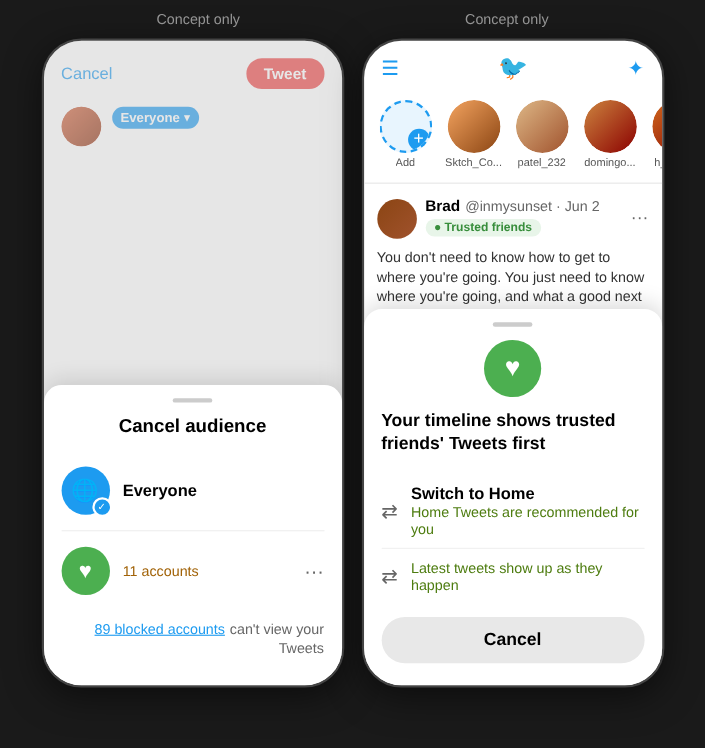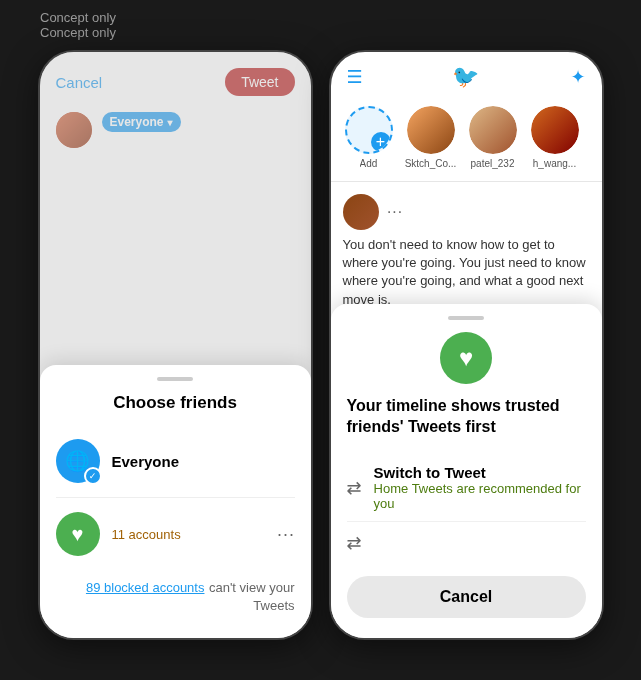--- a/index.html
+++ b/index.html
@@ -14,21 +14,20 @@
       overflow: hidden;
     }
 
     .concept-labels {
       display: flex;
       width: 100%;
       justify-content: space-around;
       padding: 10px 40px;
       color: #999;
       font-size: 13px;
-      flex-direction: column;
     }
 
     .phones-container {
       display: flex;
       gap: 16px;
       padding: 0 20px;
       flex: 1;
     }
 
     
@@ -57,24 +56,24 @@
       justify-content: space-between;
       align-items: center;
       padding: 16px 16px 8px;
     }
     .p1-cancel {
       color: #1d9bf0;
       font-size: 15px;
       font-weight: 400;
     }
     .p1-tweet-btn {
-      background: #b91c1c;
+      background: #ef4444;
       color: #fff;
       font-size: 14px;
-      font-weight: 400;
+      font-weight: 700;
       border-radius: 20px;
       padding: 6px 16px;
     }
 
     .p1-compose {
       display: flex;
       align-items: flex-start;
       padding: 8px 16px;
       gap: 10px;
     }
@@ -491,21 +490,21 @@
         <span class="p1-tool-icon">🖼</span>
         <span class="p1-tool-icon" style="font-size:13px;font-weight:700;color:#1d9bf0;border:1.5px solid #1d9bf0;border-radius:3px;padding:1px 3px;">GIF</span>
         <span class="p1-tool-icon">☰</span>
         <span class="p1-tool-icon">📍</span>
         <span class="p1-tool-icon">○</span>
         <span class="p1-tool-icon" style="font-size:22px;">⊕</span>
       </div>
 
       <div class="p1-sheet">
         <div class="sheet-handle"></div>
-        <div class="sheet-title">Choose friends</div>
+        <div class="sheet-title">Cancel audience</div>
 
         <div class="audience-option">
           <div class="audience-icon-circle blue">
             <span>🌐</span>
             <div class="check-badge">✓</div>
           </div>
           <div class="audience-label">
             <div class="audience-name">Everyone</div>
           </div>
         </div>
@@ -553,58 +552,72 @@
           <span class="story-label">Sktch_Co...</span>
         </div>
         <div class="story-item">
           <div class="story-circle">
             <div class="avatar-circle av2"></div>
           </div>
           <span class="story-label">patel_232</span>
         </div>
         <div class="story-item">
           <div class="story-circle">
+            <div class="avatar-circle av3"></div>
+          </div>
+          <span class="story-label">domingo...</span>
+        </div>
+        <div class="story-item">
+          <div class="story-circle">
             <div class="avatar-circle av4"></div>
           </div>
           <span class="story-label">h_wang...</span>
         </div>
       </div>
 
       <div class="p2-divider"></div>
 
       <div class="p2-tweet">
         <div class="p2-tweet-header">
           <div class="p2-tw-avatar"></div>
+          <div class="p2-tw-meta">
+            <div>
+              <span class="p2-tw-name">Brad</span>
+              <span class="p2-tw-handle"> <span>@inmysunset · Jun 2</span></span>
+            </div>
+            <div class="trusted-badge">● Trusted friends</div>
+          </div>
           <span style="color:#666;font-size:16px;">···</span>
         </div>
         <div class="p2-tw-text">You don't need to know how to get to where you're going. You just need to know where you're going, and what a good next move is.</div>
         <div class="p2-tw-actions">
           <span>💬</span>
           <span>🔁</span>
           <span>🤍</span>
           <span>↑</span>
         </div>
       </div>
 
       <div class="p2-sheet">
         <div class="sheet-handle"></div>
         <div class="p2-green-icon">♥</div>
         <div class="p2-sheet-title">Your timeline shows trusted friends' Tweets first</div>
 
         <div class="p2-option">
           <span class="p2-swap-icon">⇄</span>
           <div>
-            <div class="p2-opt-label">Switch to Tweet</div>
+            <div class="p2-opt-label">Switch to Home</div>
             <div class="p2-opt-sub">Home Tweets are recommended for you</div>
           </div>
         </div>
 
         <div class="p2-option" style="border-bottom:none;">
           <span class="p2-swap-icon">⇄</span>
           <div>
+            <div class="p2-opt-sub">Latest tweets show up as they happen</div>
           </div>
         </div>
 
         <div class="p2-cancel-btn">Cancel</div>
       </div>
 
     </div>
   </div>
 
 </div>

